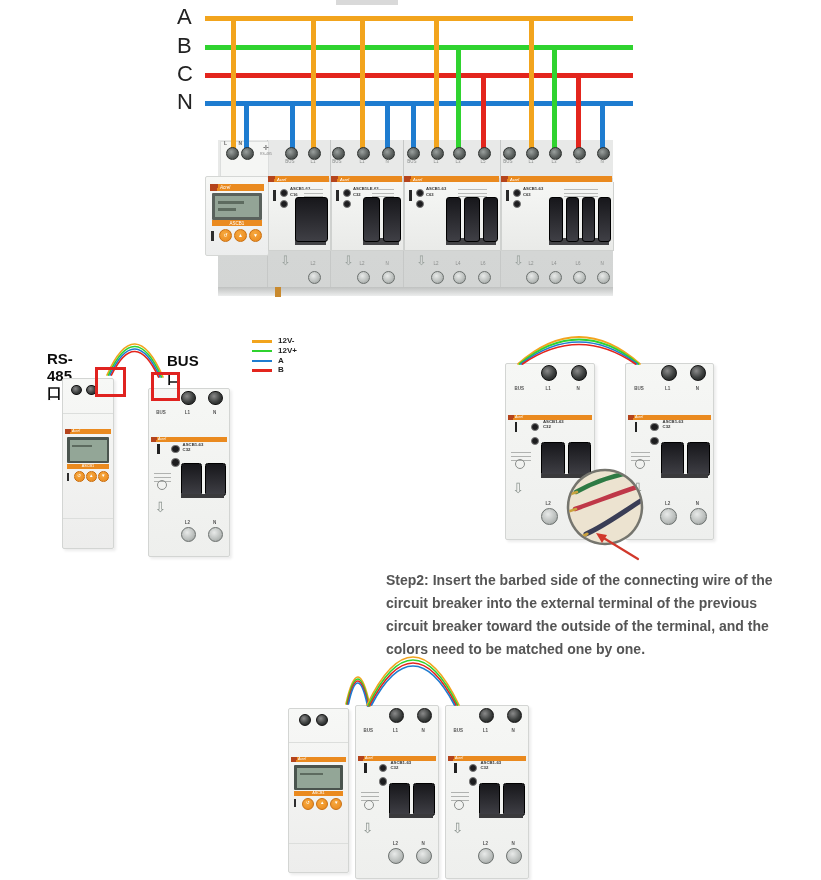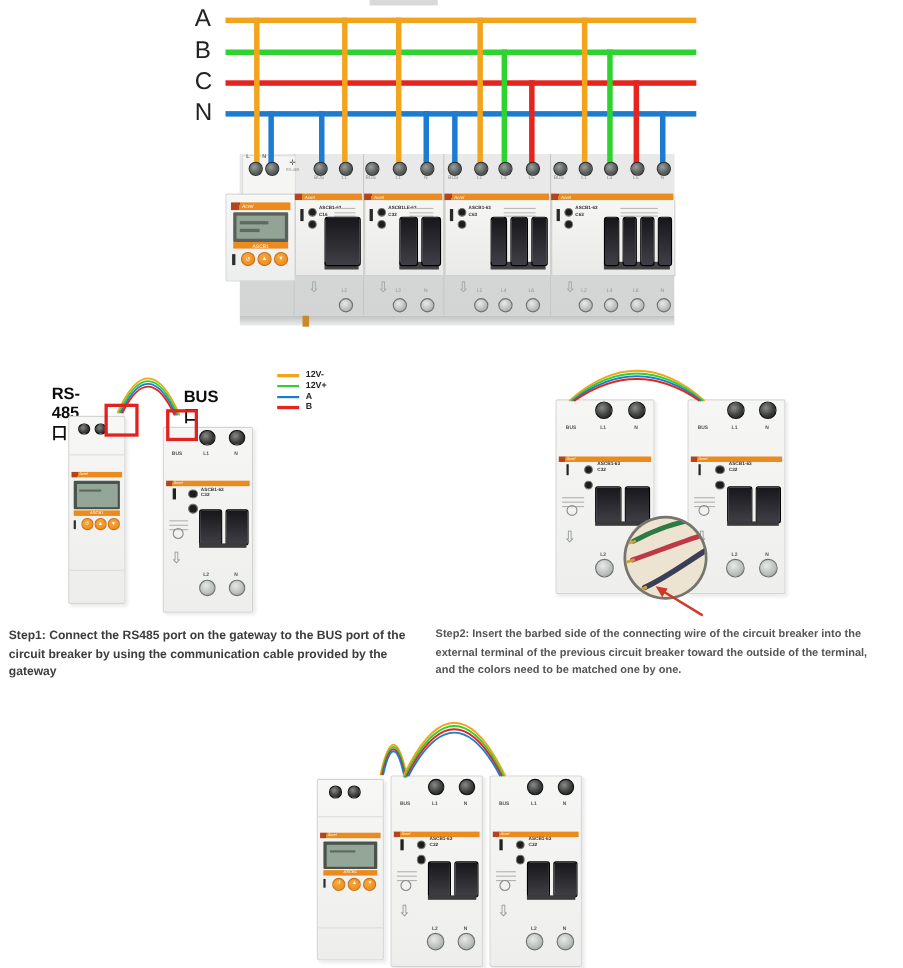--- a/index.html
+++ b/index.html
@@ -2,21 +2,21 @@
 <html><head>
 <meta charset="utf-8">
 <style>
   html,body{margin:0;padding:0;background:#ffffff;}
   .page{position:relative;width:821px;height:880px;overflow:hidden;background:#fff;
         font-family:"Liberation Sans",sans-serif;}
   .abs{position:absolute;}
   .phase-label{position:absolute;left:177px;width:26px;font-size:22px;color:#222;}
   .cap{position:absolute;margin:0;font-weight:bold;}
   #cap1{left:8px;top:570px;width:376px;font-size:11px;line-height:1.5;color:#3d3d3d;}
-  #cap2{left:396px;top:569px;width:404px;font-size:10px;line-height:1.65;color:#555;}
+  #cap2{left:386px;top:569px;width:404px;font-size:14px;line-height:1.65;color:#555;}
   .fig-label{position:absolute;font-weight:bold;color:#0d0d0d;font-size:15px;}
 </style>
 </head>
 <body>
 
 <div class="page">
 
   <div class="abs" style="left:336px;top:0;width:62px;height:5px;background:#d9d9d9;"></div>
 
   <span class="phase-label" style="top:4px;">A</span>
@@ -279,21 +279,20 @@
       <svg viewBox="0 0 110 60" style="position: absolute; left: 88px; top: 332px; width: 110px; height: 60px; overflow: visible;">
         <path d="M 19 43 Q 47 -20 75 45" stroke="#F2A41D" stroke-width="1.7" fill="none" stroke-linecap="round"></path>
         <path d="M 20.5 43 Q 47 -15 73.5 45" stroke="#2FD32F" stroke-width="1.7" fill="none" stroke-linecap="round"></path>
         <path d="M 22 43 Q 47 -10 72 45" stroke="#1E7CD0" stroke-width="1.7" fill="none" stroke-linecap="round"></path>
         <path d="M 23.5 43 Q 47 -5 70.5 45" stroke="#E3251D" stroke-width="1.7" fill="none" stroke-linecap="round"></path>
       </svg>
       <div style="position: absolute; left: 95px; top: 367px; width: 25px; height: 24px; border: 3px solid rgb(224, 35, 32);"></div>
       <div style="position: absolute; left: 151px; top: 372px; width: 23px; height: 23px; border: 3px solid rgb(224, 35, 32);"></div>
     </div>
 
-  <p class="cap" id="cap1">Step1: Connect the RS485 port on the gateway to the BUS port of the circuit breaker by using the communication cable provided by the gateway</p>
   <p class="cap" id="cap2">Step2: Insert the barbed side of the connecting wire of the circuit breaker into the external terminal of the previous circuit breaker toward the outside of the terminal, and the colors need to be matched one by one.</p>
 
   <div class="abs" id="fig2" style="left:0;top:0;">
       <div style="position: absolute; left: 505px; top: 363px; width: 88px; height: 175px; background: linear-gradient(rgb(246, 247, 245), rgb(238, 239, 237)); border: 1px solid rgb(211, 213, 211); border-radius: 2px; box-shadow: rgba(0, 0, 0, 0.08) 2px 2px 3px;">
         <div style="position: absolute; left: 3.2px; top: 21.875px; width: 20px; font-size: 4.5px; font-weight: bold; color: rgb(85, 85, 85); text-align: center;">BUS</div>
         <div style="position: absolute; left: 35.2px; top: 1.36px; width: 14.08px; height: 14.08px; border-radius: 50%; background: radial-gradient(circle at 38% 35%, rgb(138, 138, 138), rgb(60, 63, 62) 55%, rgb(22, 24, 24)); border: 1px solid rgb(17, 17, 17);"></div>
         <div style="position: absolute; left: 32.24px; top: 21.875px; width: 20px; font-size: 4.5px; font-weight: bold; color: rgb(85, 85, 85); text-align: center;">L1</div>
         <div style="position: absolute; left: 65.12px; top: 1.36px; width: 14.08px; height: 14.08px; border-radius: 50%; background: radial-gradient(circle at 38% 35%, rgb(138, 138, 138), rgb(60, 63, 62) 55%, rgb(22, 24, 24)); border: 1px solid rgb(17, 17, 17);"></div>
         <div style="position: absolute; left: 62.16px; top: 21.875px; width: 20px; font-size: 4.5px; font-weight: bold; color: rgb(85, 85, 85); text-align: center;">N</div>
         <div style="position: absolute; left: 2px; top: 50.75px; width: 84px; height: 5px; background: linear-gradient(100deg, rgb(181, 68, 28) 0px, rgb(181, 68, 28) 6px, rgb(234, 138, 31) 6px);">

